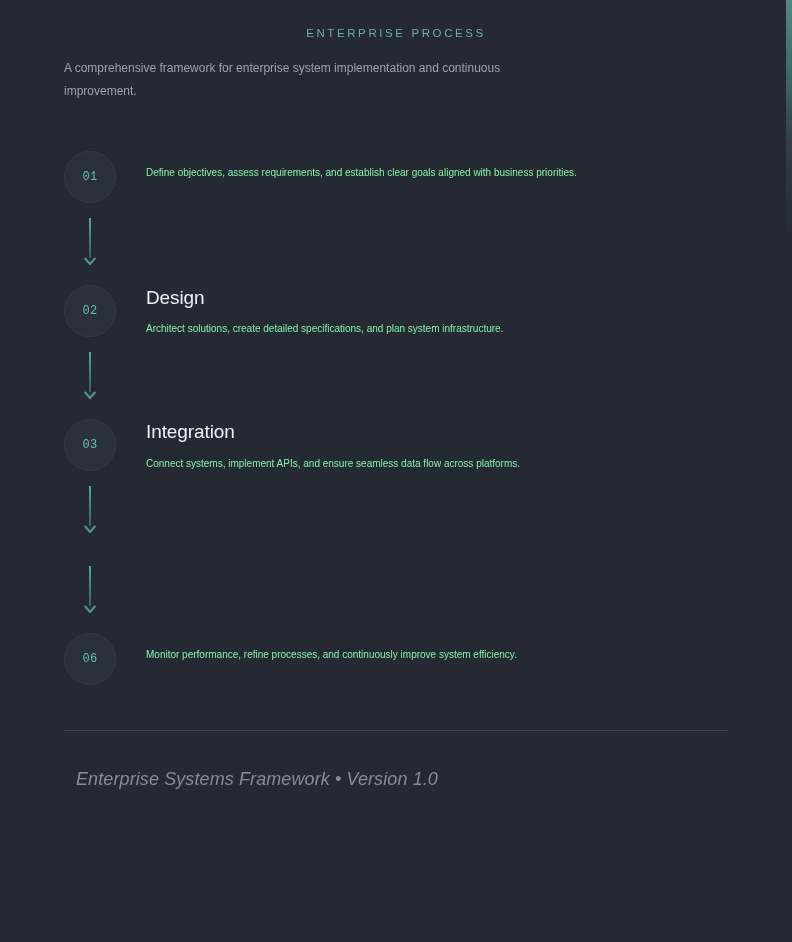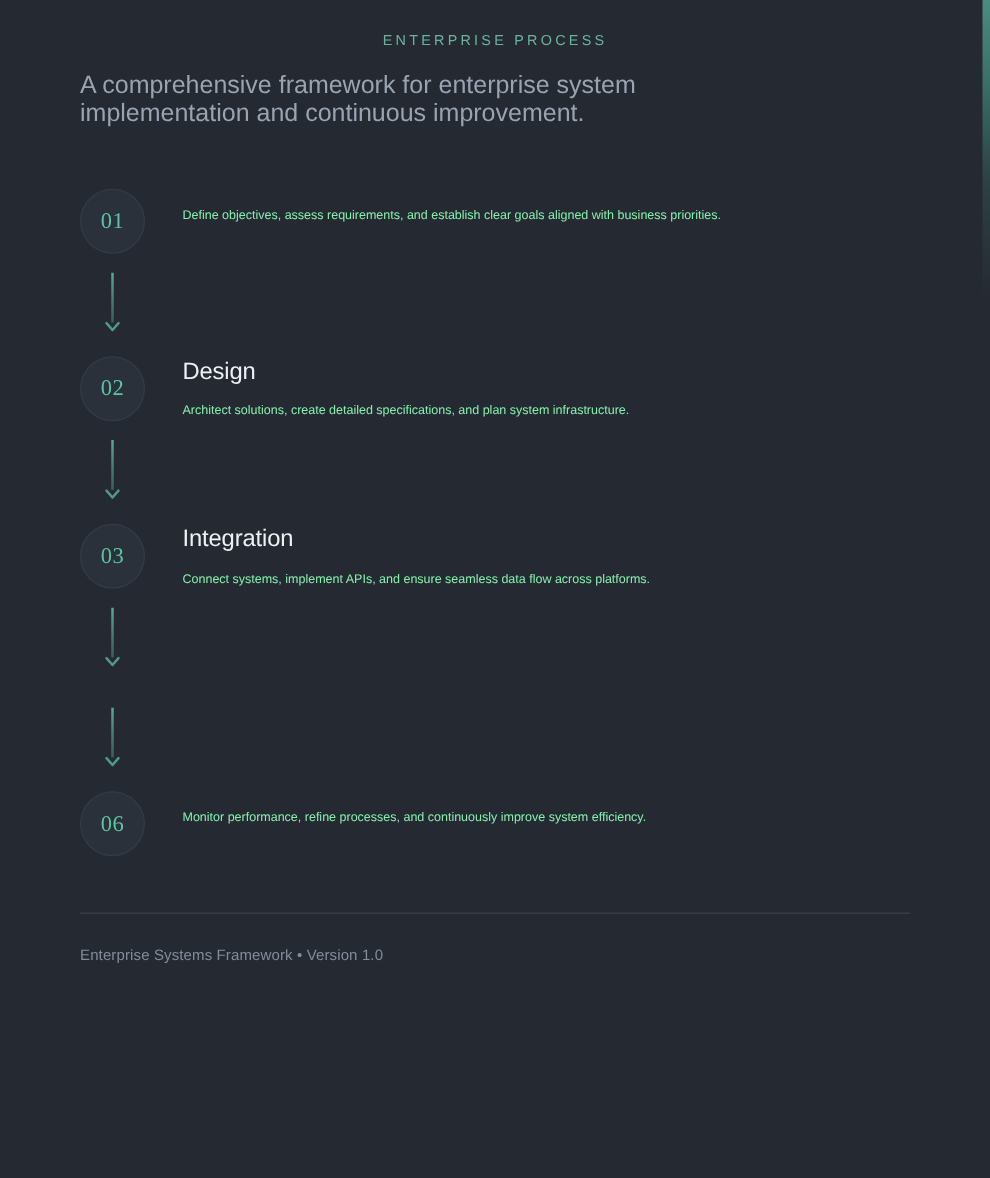--- a/index.html
+++ b/index.html
@@ -51,21 +51,21 @@
     color: #eef0f3;
     font-size: 34px;
     font-weight: 400;
     letter-spacing: -0.3px;
     margin: 0;
     padding-top: 22px;
     line-height: 1.15;
   }
   .subtitle {
     color: #9aa3b0;
-    font-size: 20px;
+    font-size: 12px;
     line-height: 23px;
     margin: 0;
     padding-top: 17px;
     max-width: 460px;
     font-weight: 400;
   }
 
   
   .steps {
     padding-top: 46px;
@@ -82,22 +82,22 @@
     background: #2b313b;
     border: 1px solid #343b46;
     display: flex;
     align-items: center;
     justify-content: center;
     box-sizing: border-box;
     margin-top: 2px;
   }
   .badge-num {
     color: #5ec4a4;
-    font-family: Liberation Serif, serif;
-    font-size: 18px;
+    font-family: Liberation Mono, monospace;
+    font-size: 12px;
     letter-spacing: 0.4px;
   }
   .step-body {
     padding-left: 30px;
     padding-top: 4px;
     flex: 1;
   }
   .step-title {
     color: #eef0f3;
     font-size: 19px;
@@ -131,24 +131,25 @@
   .footer {
     padding-top: 45px;
   }
   .divider {
     height: 1px;
     width: 664px;
     background: #3a414c;
   }
   .footer-text {
     color: #838c9a;
-    font-size: 12px;
-    margin: 0;
+    font-size: 18px;
+    margin: 12px;
     padding-top: 26px;
     letter-spacing: 0.1px;
+    font-style: italic;
   }
 </style>
 </head>
 <body>
 
 <div class="edge-accent"></div>
 
 <div class="page">
 
   <div class="header">

